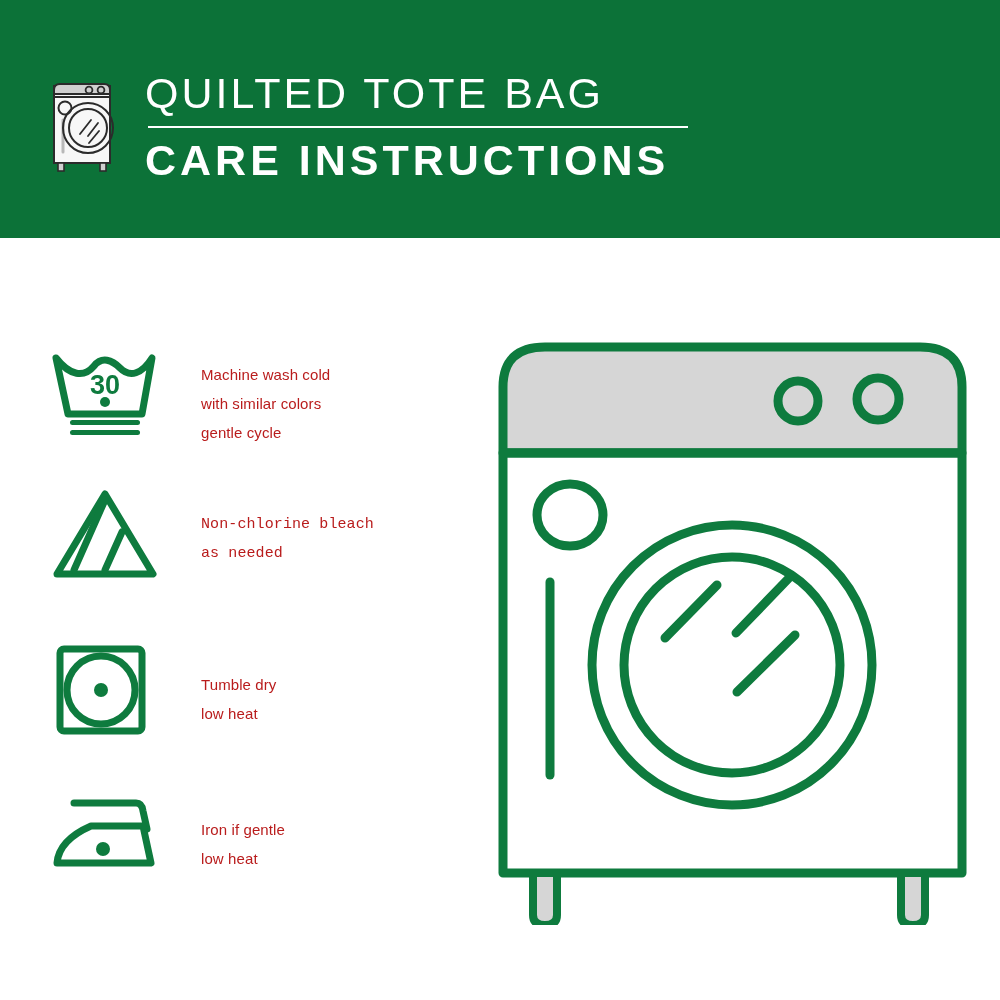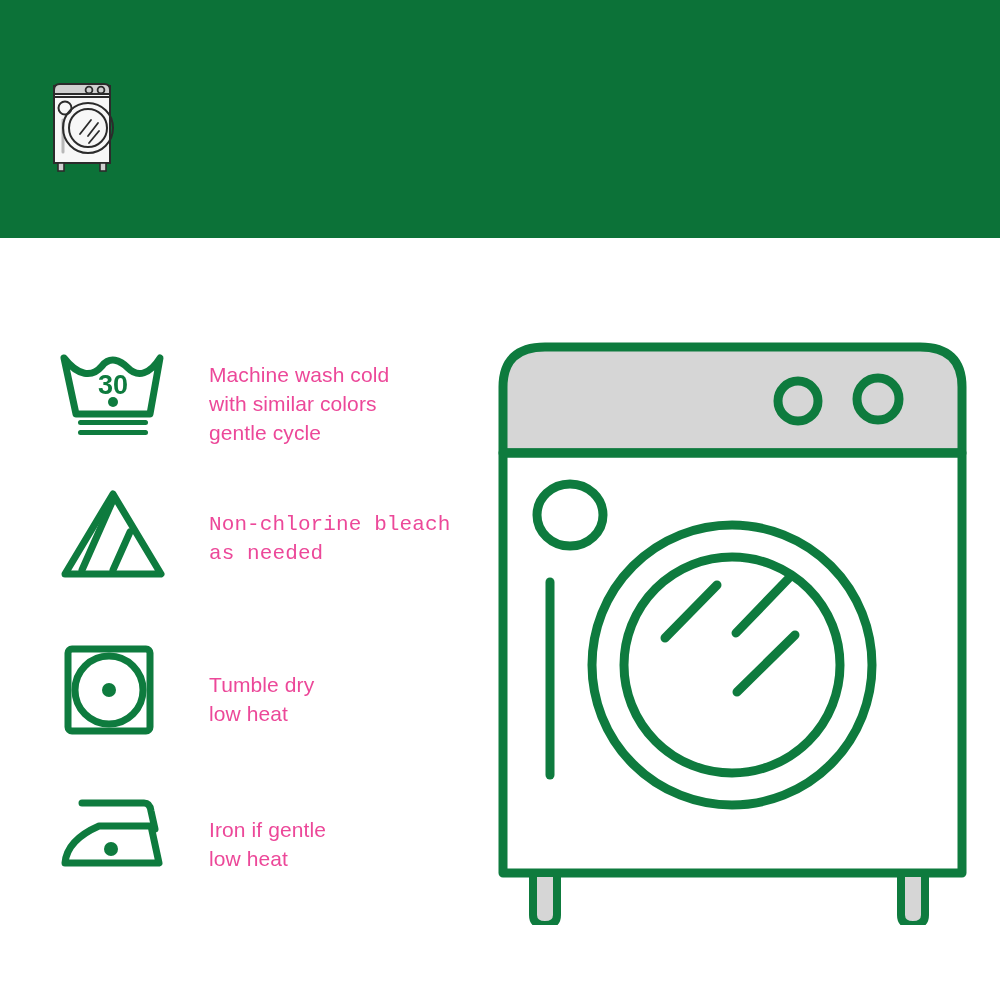--- a/index.html
+++ b/index.html
@@ -71,43 +71,43 @@
     letter-spacing: 4.0px;
     line-height: 50px;
     font-weight: 700;
     white-space: nowrap;
     font-family: "Liberation Sans", sans-serif;
   }
 
   
   #care-list {
     position: absolute;
-    left: 8px;
+    left: 0;
     top: 238px;
     width: 500px;
     height: 762px;
   }
 
   .care-row {
     position: absolute;
     left: 0;
     width: 500px;
   }
 
   .care-symbol {
     position: absolute;
     left: 50px;
     top: 0;
   }
 
   .care-text {
     position: absolute;
     left: 201px;
-    color: #ec4899;
-    font-size: 21px;
+    color: #b91c1c;
+    font-size: 15px;
     line-height: 29px;
     font-weight: 400;
     letter-spacing: 0.1px;
     white-space: pre-line;
     font-family: "Liberation Sans", sans-serif;
   }
 
   
   #care-row-wash    { top: 108px; }
   #care-row-bleach  { top: 248px; }
@@ -163,20 +163,25 @@
       <circle cx="44" cy="62" r="19" fill="none" stroke="#2B2B2B" stroke-width="2"></circle>
 
       <line x1="36" y1="68" x2="47" y2="54" stroke="#2B2B2B" stroke-width="1.8" stroke-linecap="round"></line>
       <line x1="44" y1="70" x2="54" y2="57" stroke="#2B2B2B" stroke-width="1.8" stroke-linecap="round"></line>
       <line x1="45" y1="77" x2="55" y2="65" stroke="#2B2B2B" stroke-width="1.8" stroke-linecap="round"></line>
 
       <rect x="14" y="97" width="6" height="8" fill="#D0D0D0" stroke="#2B2B2B" stroke-width="1.6"></rect>
       <rect x="56" y="97" width="6" height="8" fill="#D0D0D0" stroke="#2B2B2B" stroke-width="1.6"></rect>
     </svg>
 
+    <div id="header-title-group">
+      <div id="title-line-1">QUILTED TOTE BAG</div>
+      <div id="title-divider"></div>
+      <div id="title-line-2">CARE INSTRUCTIONS</div>
+    </div>
 
   </div>
 
   <div id="care-list">
 
     <div class="care-row" id="care-row-wash">
       <svg class="care-symbol" width="110" height="95" viewBox="0 0 110 95">
         <g fill="none" stroke="#0E7B3E" stroke-width="7" stroke-linecap="round" stroke-linejoin="round">
 
           <path d="M6 12 C 20 30, 34 32, 44 20 C 52 10, 62 14, 70 22 C 80 32, 92 28, 102 12

